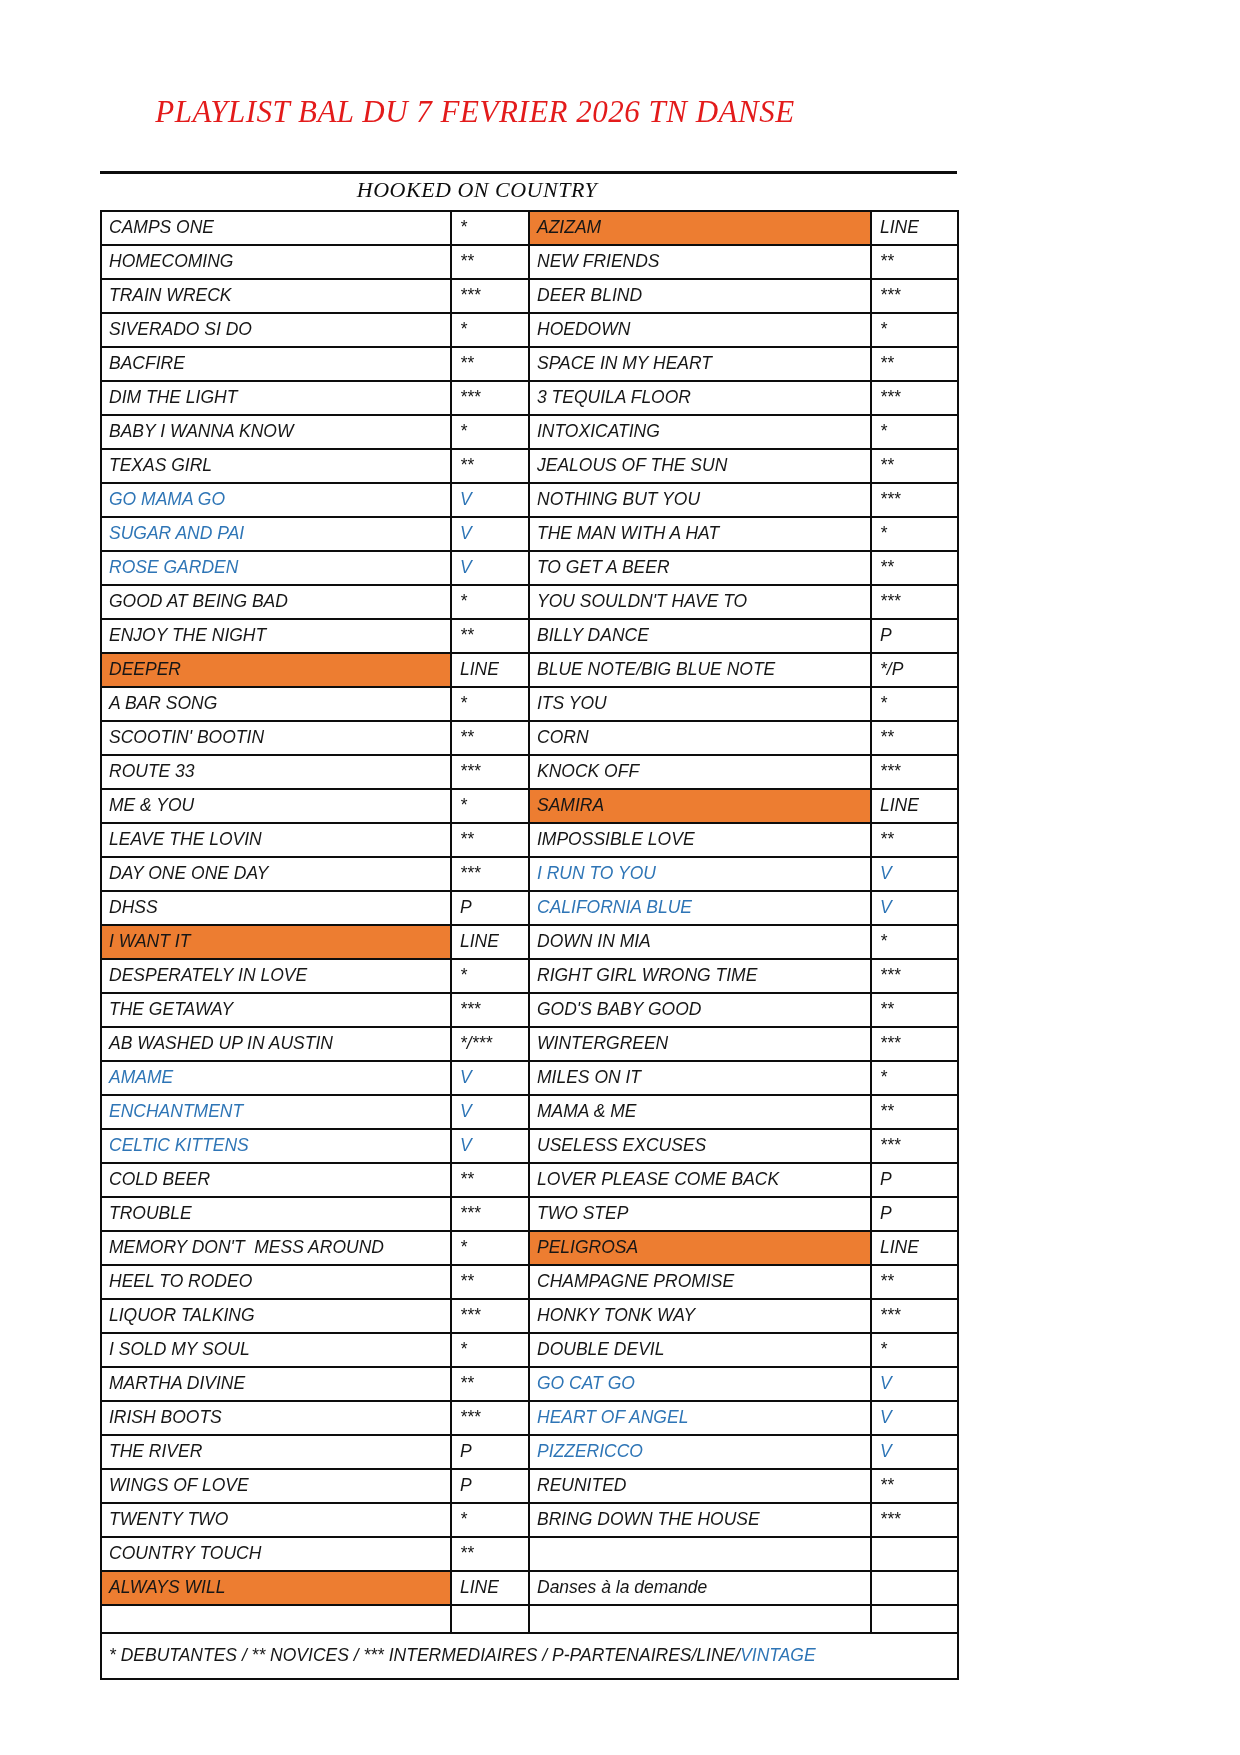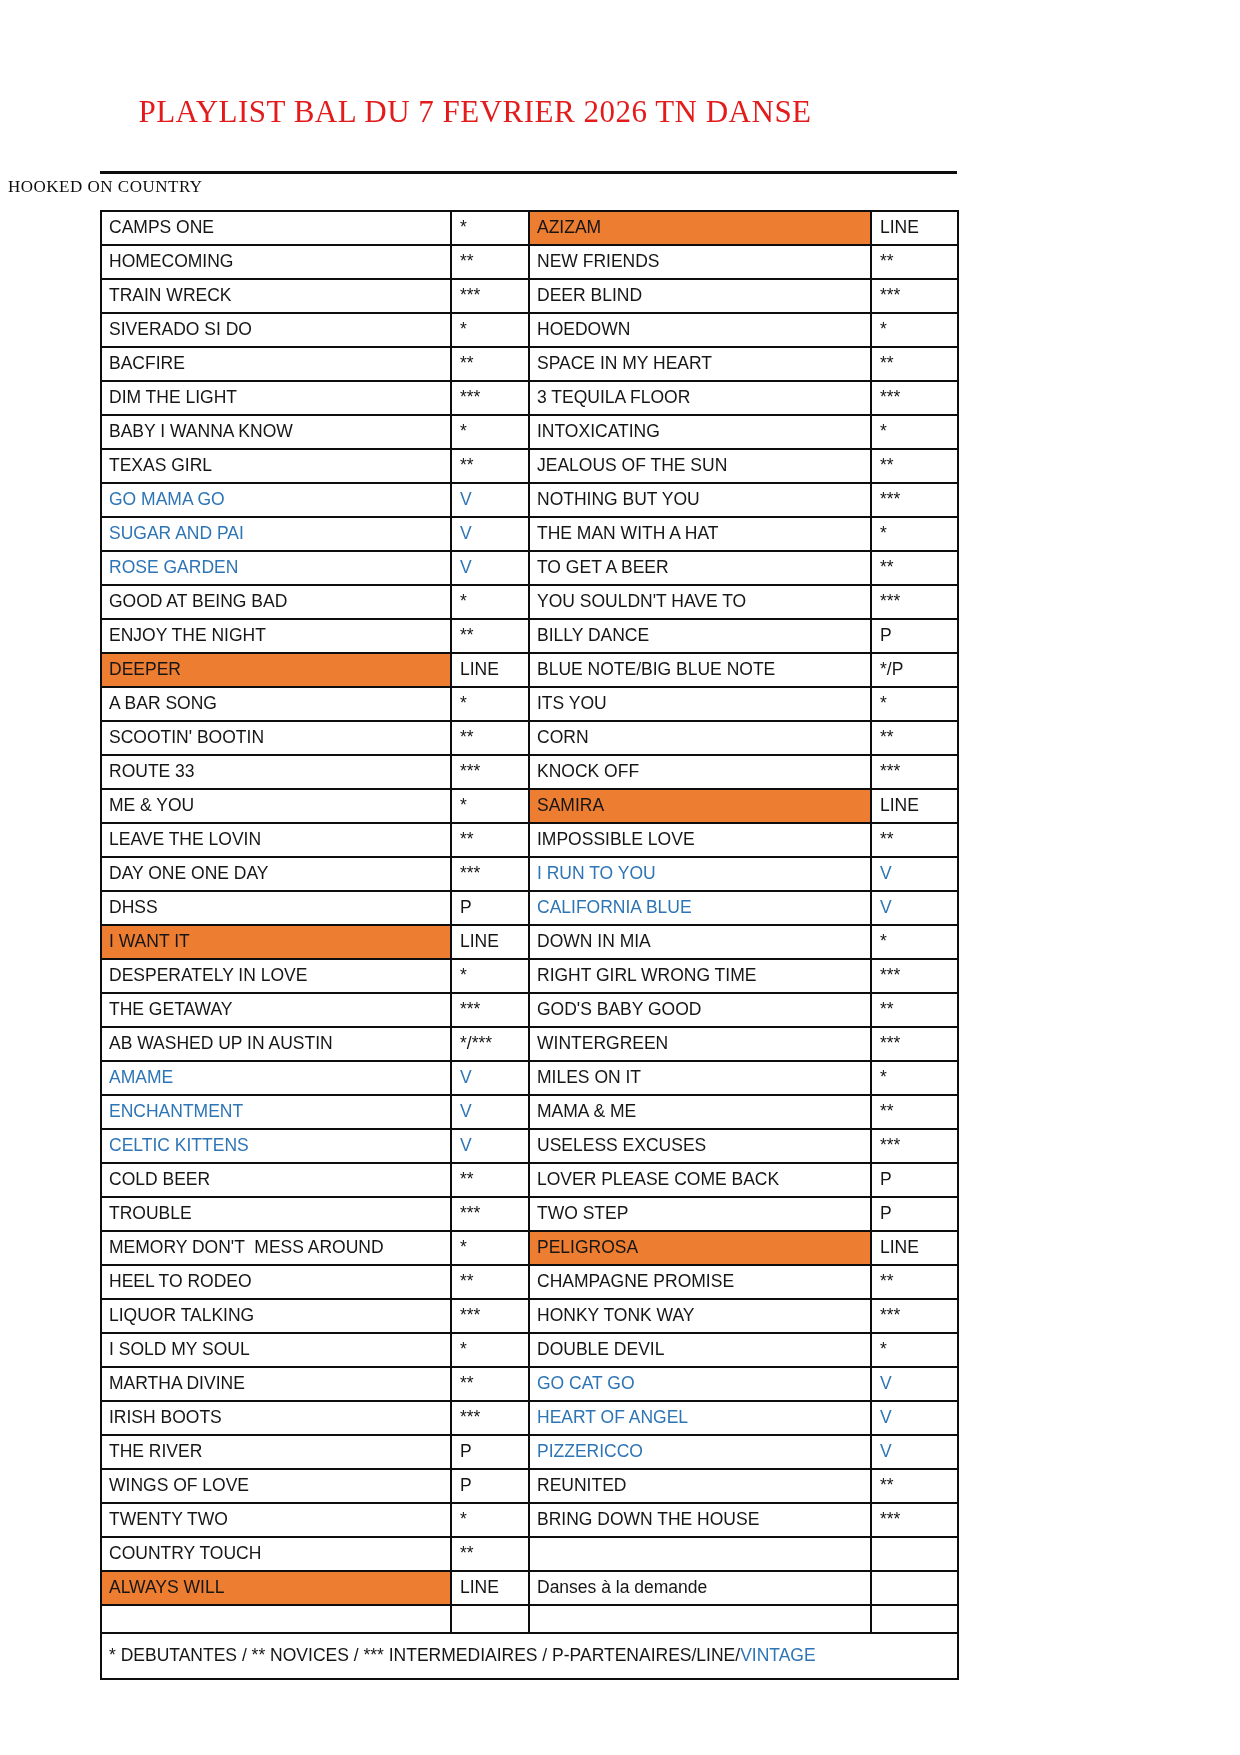--- a/index.html
+++ b/index.html
@@ -1,31 +1,31 @@
 <!DOCTYPE html>
 <html style="--title-red: #e31b1b; --accent-orange: #ed7d31; --vintage-blue: #2e75b6;"><head>
 <meta charset="utf-8">
 <style>
   html,body { margin:0; padding:0; background:#ffffff; }
   .page {
     position:relative; width:1092px; height:1755px; background:#ffffff;
-    font-family:"Liberation Sans", sans-serif; overflow:hidden;
+    font-family:"Liberation Sans", sans-serif; overflow:hidden;font-style:italic;
   }
   .doc-title {
     position:absolute; top:94px; left:0; width:950px; text-align:center;
     font-family:"Liberation Serif", serif; font-size:31px; font-weight:400;
     color:var(--title-red,#e31b1b); letter-spacing:0.5px; white-space:nowrap;
   }
   .title-rule {
     position:absolute; top:171px; left:100px; width:857px; height:3px;
     background:#0d0d0d;
   }
   .doc-subtitle {
-    position:absolute; top:177px; left:8px; width:950px; 
-    font-family:"Liberation Serif", serif; font-size:17px; color:#0d0d0d;
+    position:absolute; top:177px; left:2px; width:950px; text-align:center;
+    font-family:"Liberation Serif", serif; font-size:22px; color:#0d0d0d;
     letter-spacing:0.5px;
   }
   table.playlist {
     position:absolute; top:210px; left:100px; width:857px;
     border-collapse:collapse; table-layout:fixed;border-radius:24px;
   }
   td {
     border:2px solid #0d0d0d; height:32px; padding:0 2px 0 7px;
     font-size:17.5px; color:#161616; vertical-align:middle;
     overflow:hidden; white-space:pre; line-height:1;

